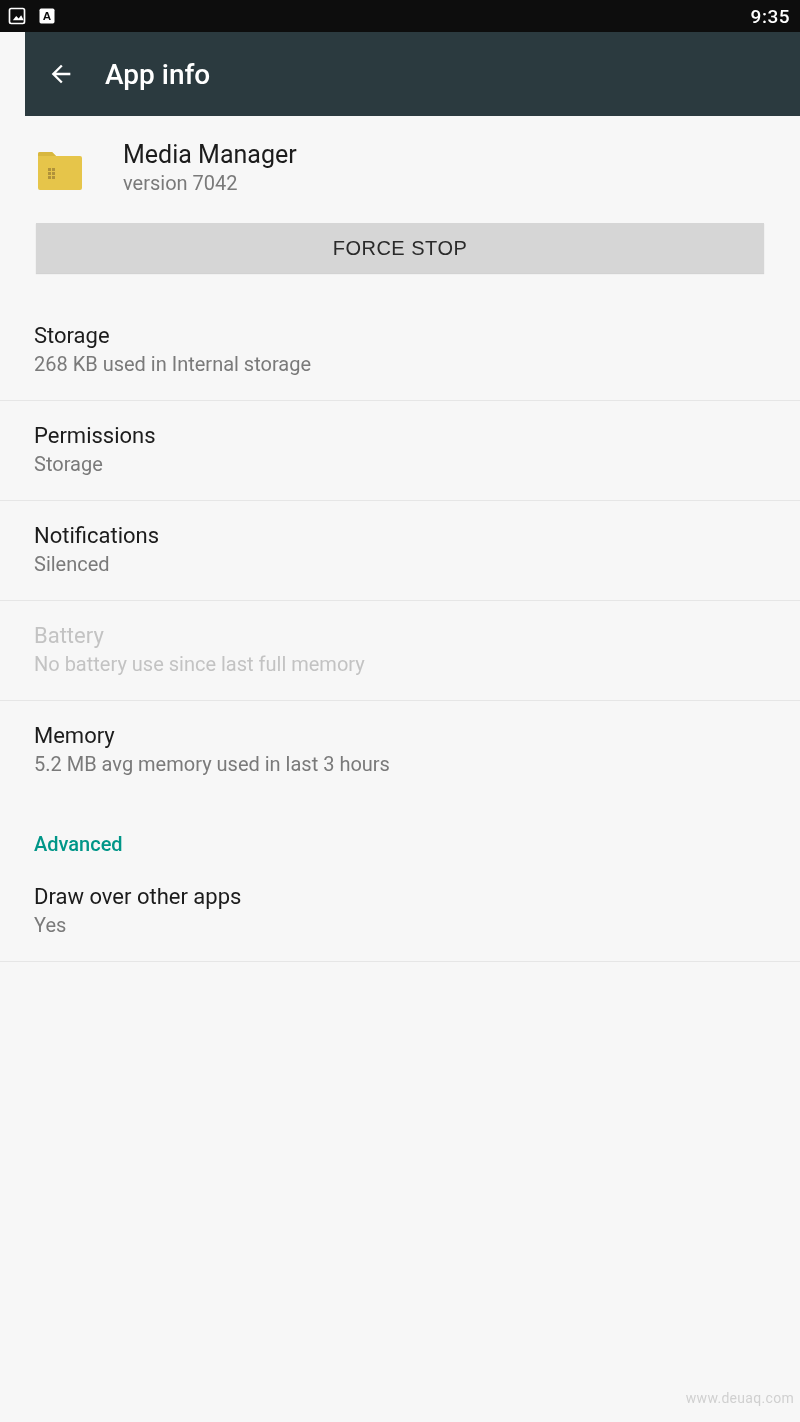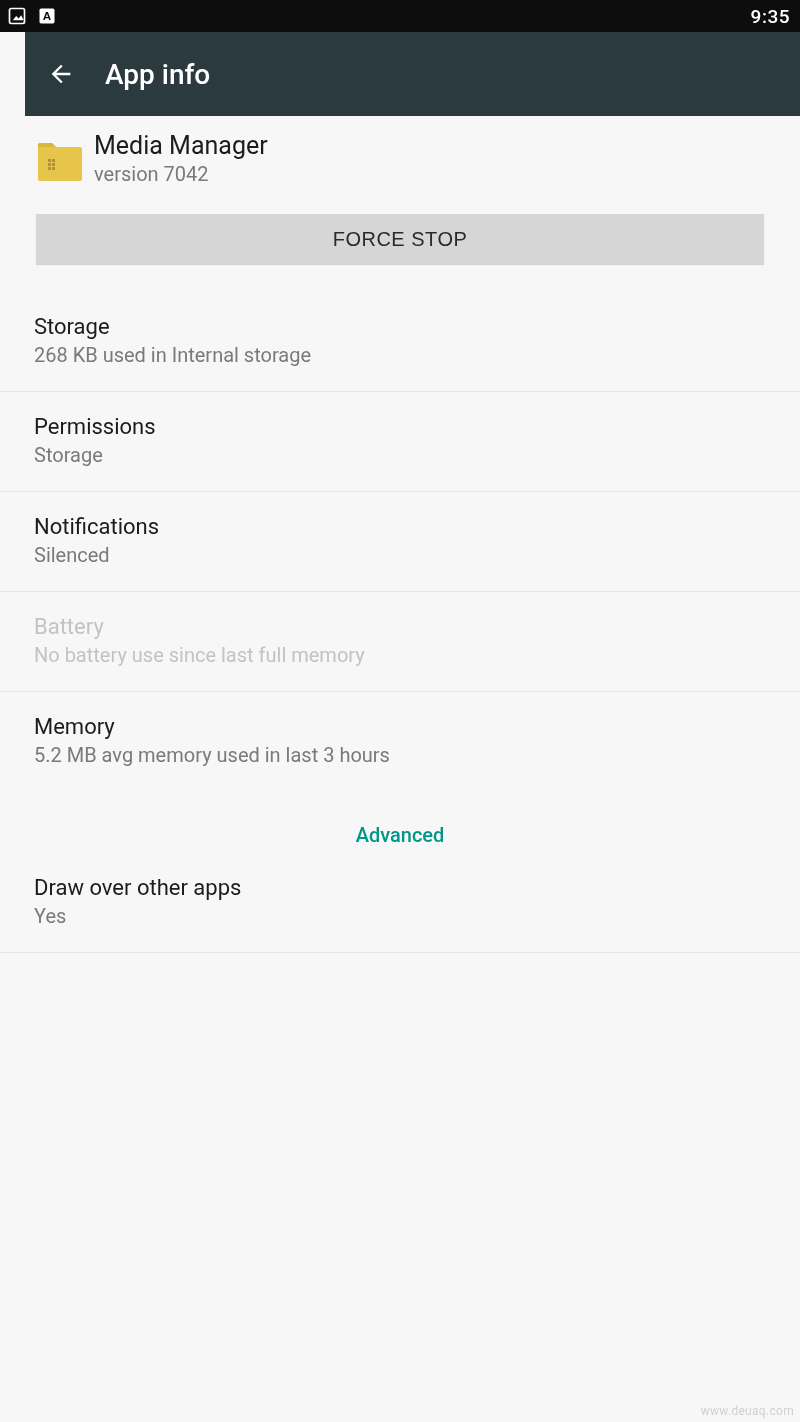--- a/index.html
+++ b/index.html
@@ -51,22 +51,22 @@
     display: flex; align-items: center; justify-content: center;
     cursor: pointer;
   }
 
   
   .content { background: #f7f7f7; }
 
   .app-header {
     display: flex;
     align-items: center;
-    gap: 8px;
-    padding: 15px 34px 24px 34px;
+    gap: 37px;
+    padding: 24px 34px 24px 34px;
   }
   .app-icon {
     width: 52px; height: 52px;
     border-radius: 4px;
     position: relative;
     display: flex; align-items: center; justify-content: center;
   }
   .app-name { font-size: 25px; color: #1c1c1c; }
   .app-version { font-size: 20px; color: #7a7a7a; margin-top: 2px; }
 
@@ -96,28 +96,27 @@
   .section-title { font-size: 22px; color: #1c1c1c; }
   .section-sub { font-size: 20px; color: #7a7a7a; margin-top: 4px; }
   .section.disabled .section-title,
   .section.disabled .section-sub { color: #c3c3c3; }
 
   .category-label {
     padding: 32px 34px 6px 34px;
     color: #009688;
     font-size: 20px;
     font-weight: 500;
-    text-align: center;
   }
 
   .watermark {
     position: absolute;
-    bottom: 4px;
+    bottom: 16px;
     right: 6px;
-    font-size: 12px;
+    font-size: 14px;
     color: #d0d0d0;
     letter-spacing: 0.3px;
   }
 </style>
 </head>
 <body>
 
 <div class="status-bar">
   <div class="status-left">
     <span class="status-icon">

